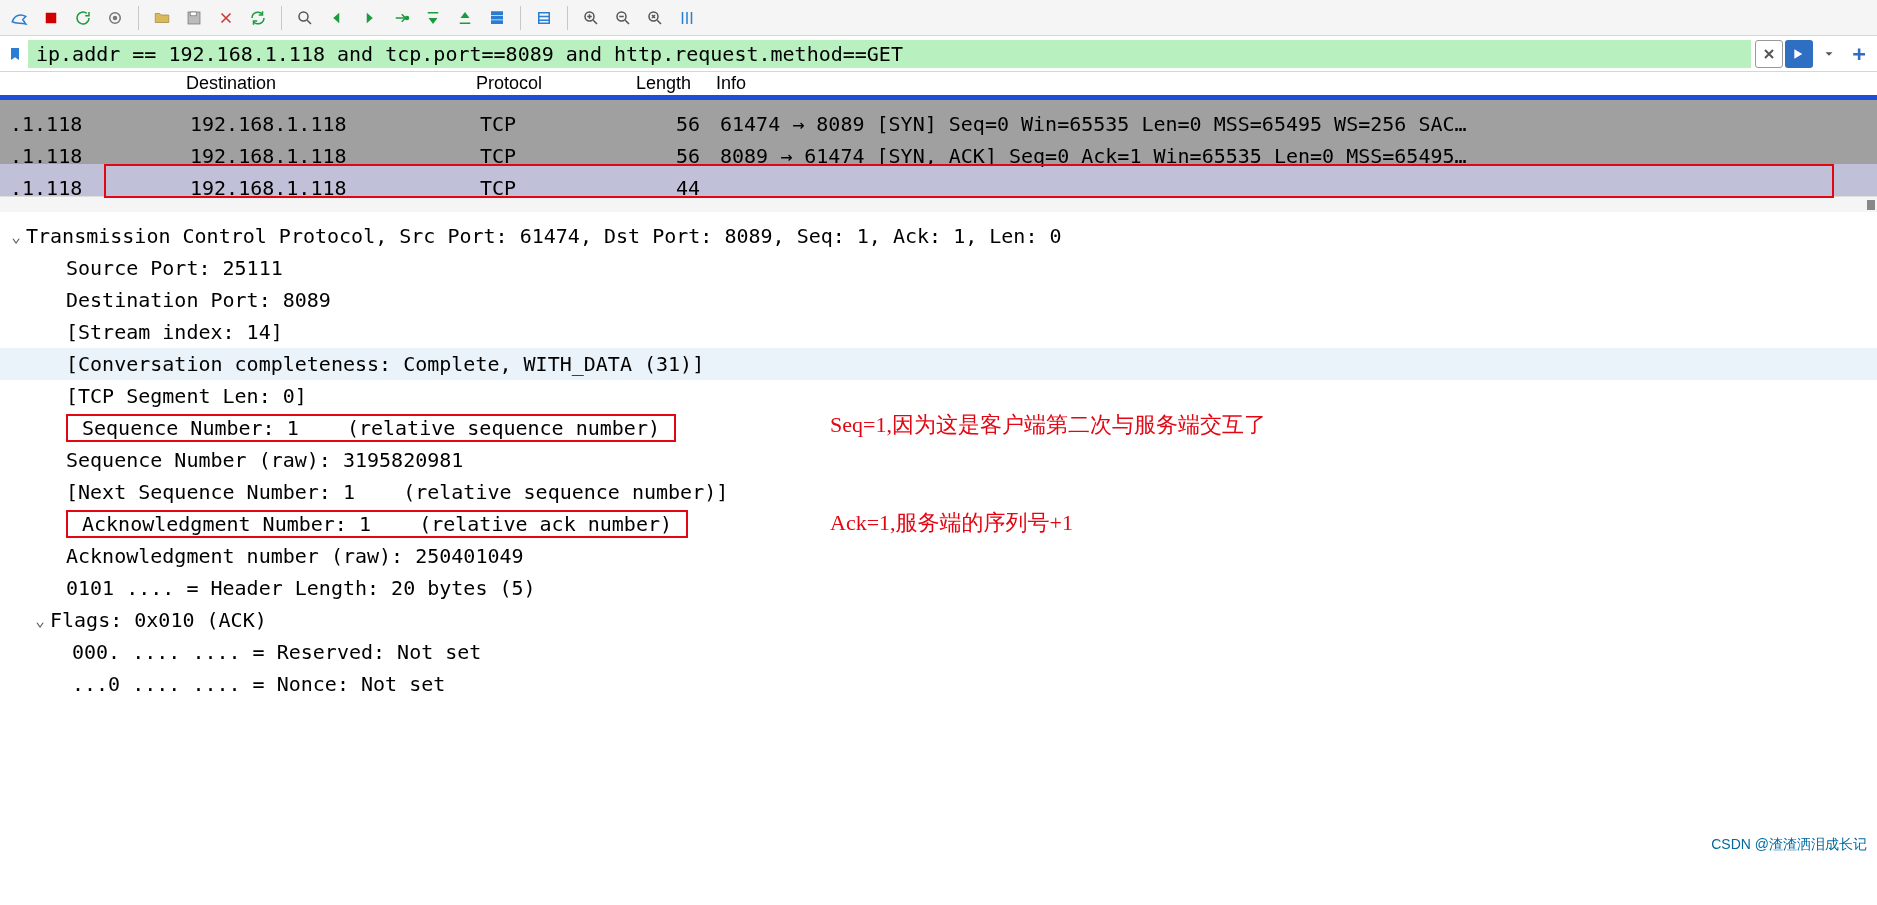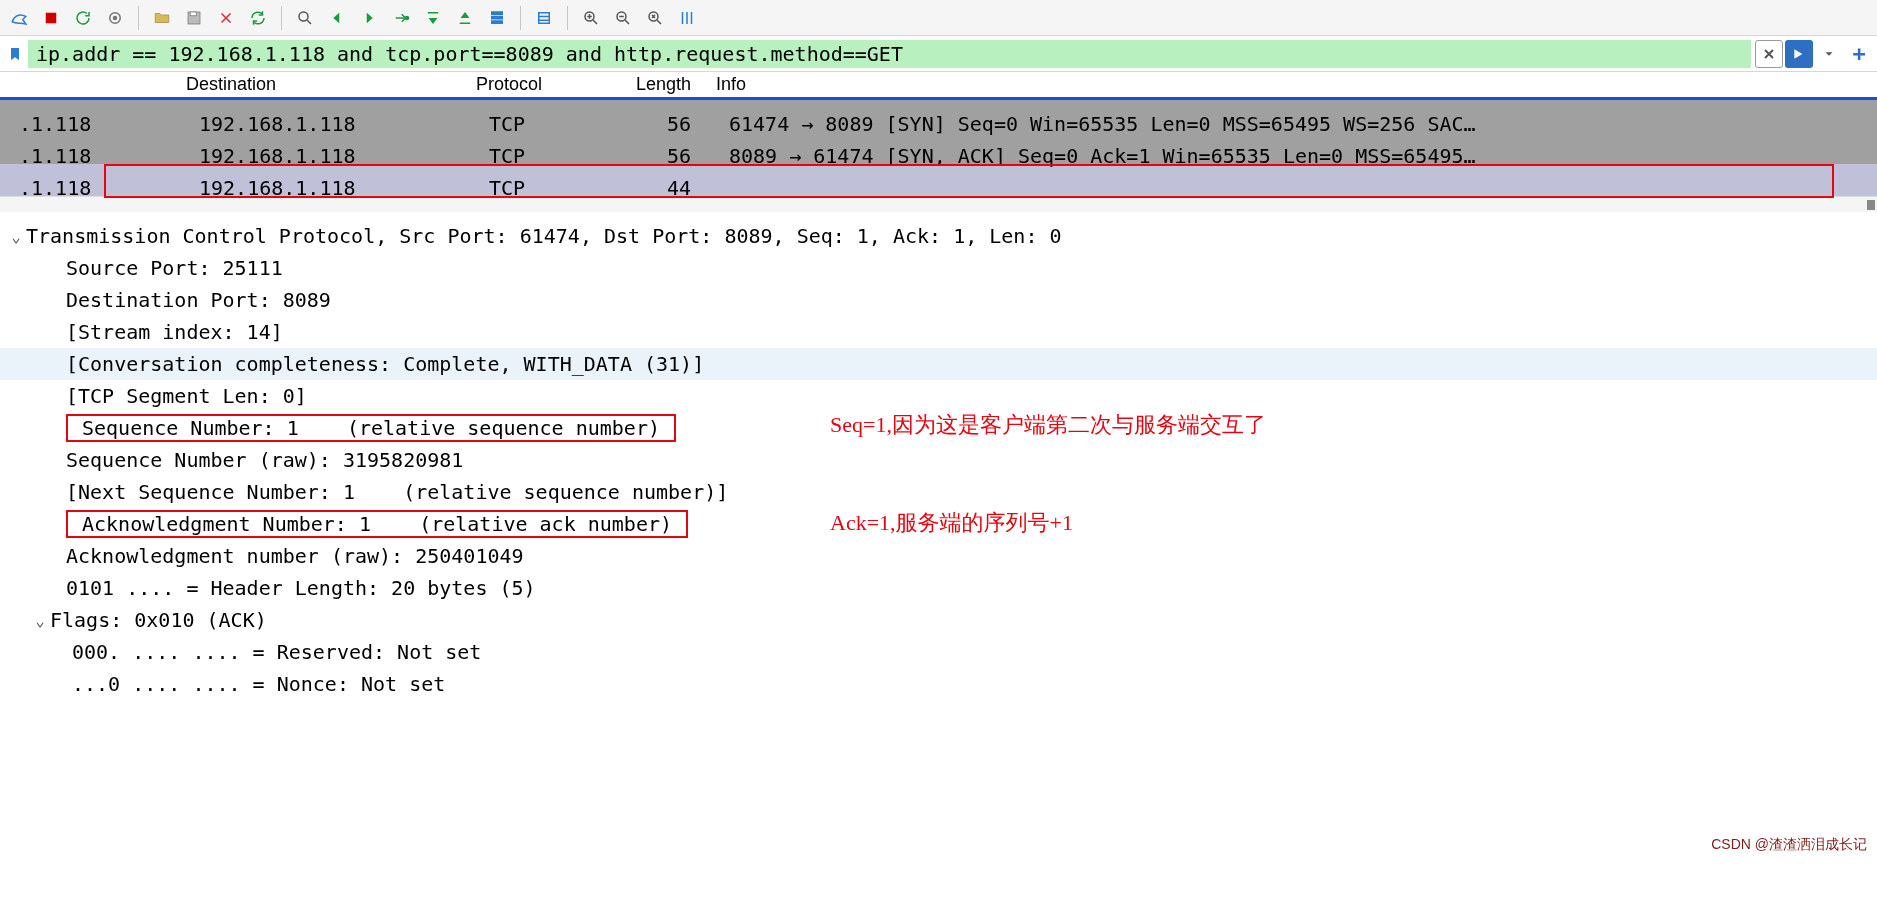--- a/index.html
+++ b/index.html
@@ -18,43 +18,43 @@
   .filter-input { flex: 1; height: 28px; line-height: 28px; background: #b8f0c0; border: none; outline: none; padding: 0 8px; font-family: inherit; font-size: 20px; color: #000; }
   .filter-actions { display: flex; align-items: center; gap: 2px; margin-left: 4px; }
   .fa-btn { width: 28px; height: 28px; display:flex; align-items:center; justify-content:center; cursor:pointer; border-radius:3px; }
   .fa-clear { color:#555; border:1px solid #999;}
   .fa-apply { background:#2e6fc4; color:#fff;}
   .fa-hist { color:#555;}
   .fa-plus { color:#2e6fc4; font-weight:bold; font-size:22px;}
 
   
   .plist { position: relative; overflow: hidden; background:#fff;}
-  .pl-header { display: grid; grid-template-columns: 180px 290px 160px 80px 1fr; height: 28px; align-items: center; background: #fff; border-bottom: 3px solid #1d4ed8; font-family: Arial, sans-serif; font-size: 18px; color:#000;}
+  .pl-header { display: grid; grid-template-columns: 180px 290px 160px 80px 1fr; height: 28px; align-items: center; background: #fff; border-bottom: 5px solid #1d4ed8; font-family: Arial, sans-serif; font-size: 18px; color:#000;}
   .pl-header > div { padding: 0 6px;}
   .pl-row { display: grid; grid-template-columns: 180px 290px 160px 80px 1fr; height: 32px; align-items: center; font-size: 20px; font-family: inherit; white-space: nowrap; padding-right: 4px;}
-  .pl-row > div { padding: 0 19px; overflow: hidden; text-overflow: ellipsis; margin-top: 16px;}
+  .pl-row > div { padding: 0 10px; overflow: hidden; text-overflow: ellipsis; margin-top: 16px;}
   .pl-row.grey { background: #a0a0a0; color:#000;}
   .pl-row.sel { background: #c0c0d8; color:#000;}
   .red-row-box { position: absolute; border: 2px solid #e30613; pointer-events: none; }
   .pl-scroll-right { height: 16px; background:#f5f5f5; border-top:1px solid #ddd; display:flex; justify-content:flex-end; align-items:center;}
   .pl-scroll-right .sthumb { width:8px; height:10px; background:#888; margin-right:2px;}
 
   
   .details { flex: 1; overflow: auto; padding: 8px 0 0 0; font-size: 20px; background:#fff;}
   .tree-row { display: flex; align-items: center; height: 32px; white-space: pre; }
   .expander { width: 20px; display: inline-flex; justify-content: center; cursor: pointer; color:#555; font-size:16px;}
   .indent1 { padding-left: 30px;}
   .indent2 { padding-left: 66px;}
   .indent3 { padding-left: 72px;}
   .hl-blue { background: #eaf3f9; }
   .red-box-inline { border: 2px solid #e30613; padding: 0 14px; display: inline-block;}
   .ann { position: absolute; color: #e30613; font-family: "SimSun","宋体",serif; font-size: 22px;}
 
   
-  .watermark { position: absolute; right: 10px; bottom: 8px; font-family: Arial, sans-serif; font-size: 14px; color: #7f1d1d; }
+  .watermark { position: absolute; right: 10px; bottom: 8px; font-family: Arial, sans-serif; font-size: 14px; color: #0369a1; }
 </style>
 </head>
 <body>
 
 <div class="app">
 
   <div class="toolbar">
     <div class="tb-btn">
         <svg viewBox="0 0 24 24" fill="none" stroke="#2a7dd1" stroke-width="2">
           <path d="M3 17 C6 8 14 6 21 10 L17 14 L21 20 C14 18 8 20 3 17 Z"></path>

